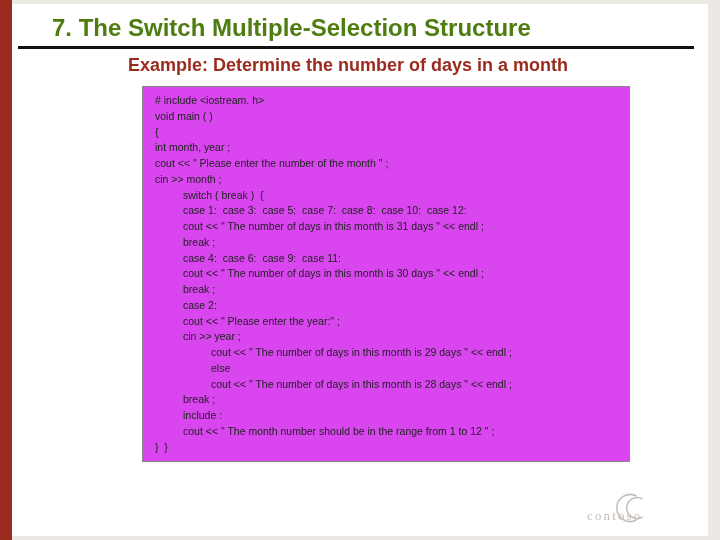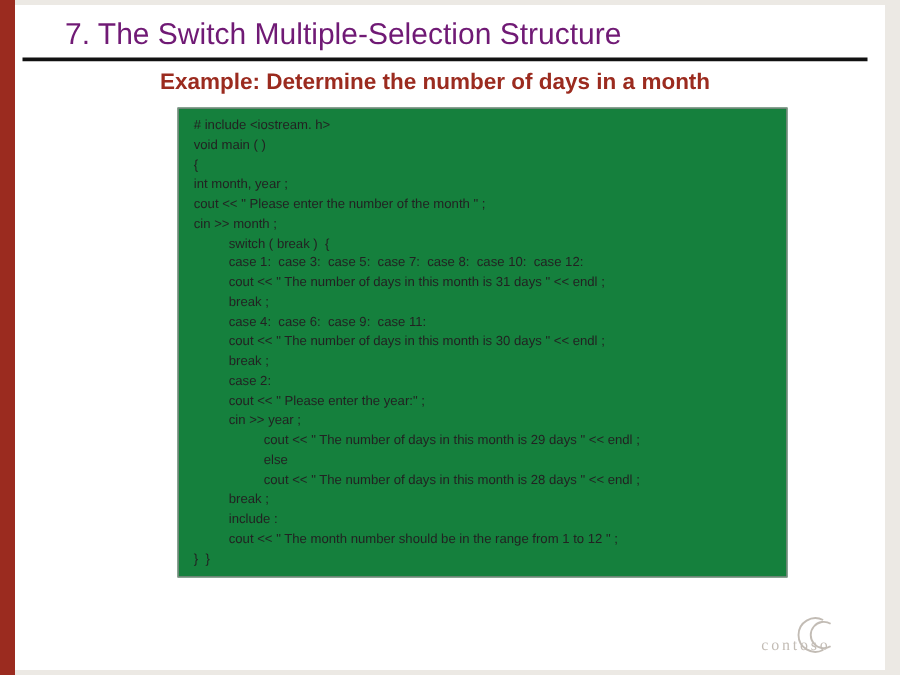--- a/index.html
+++ b/index.html
@@ -18,46 +18,46 @@
     position: absolute;
     left: 0; top: 0; width: 12px; height: 100%;
     background: #9b2b1f;
   }
   .title-row {
     padding: 10px 20px 4px 34px;
     border-bottom: 3px solid #111;
     margin: 0 14px 6px 6px;
   }
   .title-row h1 {
-    font-weight: 400;
+    font-weight: 700;
     font-size: 24px;
-    color: #701a75;
+    color: #4d7c0f;
   }
   .subtitle {
     padding: 0 0 6px 116px;
     font-weight: 700;
     font-size: 18px;
     color: #9b2b1f;
   }
   .code-box {
     margin: 4px 78px 0 130px;
     border: 1px solid #888;
-    background: #15803d;
+    background: #d946ef;
     padding: 6px 10px 6px 12px;
     font-size: 10.5px;
     line-height: 1.5;
     color: #222;
     font-family: "Segoe UI", Arial, sans-serif;
   }
   .code-box div { white-space: pre; }
   .ind1 { padding-left: 28px; }
   .ind2 { padding-left: 56px; }
   .logo {
     position: absolute;
-    right: 12px; bottom: 10px;
+    right: 34px; bottom: 10px;
     width: 90px; height: 36px;
     opacity: .6;
   }
   .logo svg { width: 100%; height: 100%; }
 </style>
 </head>
 <body>
 
 <div class="redbar"></div>
 

